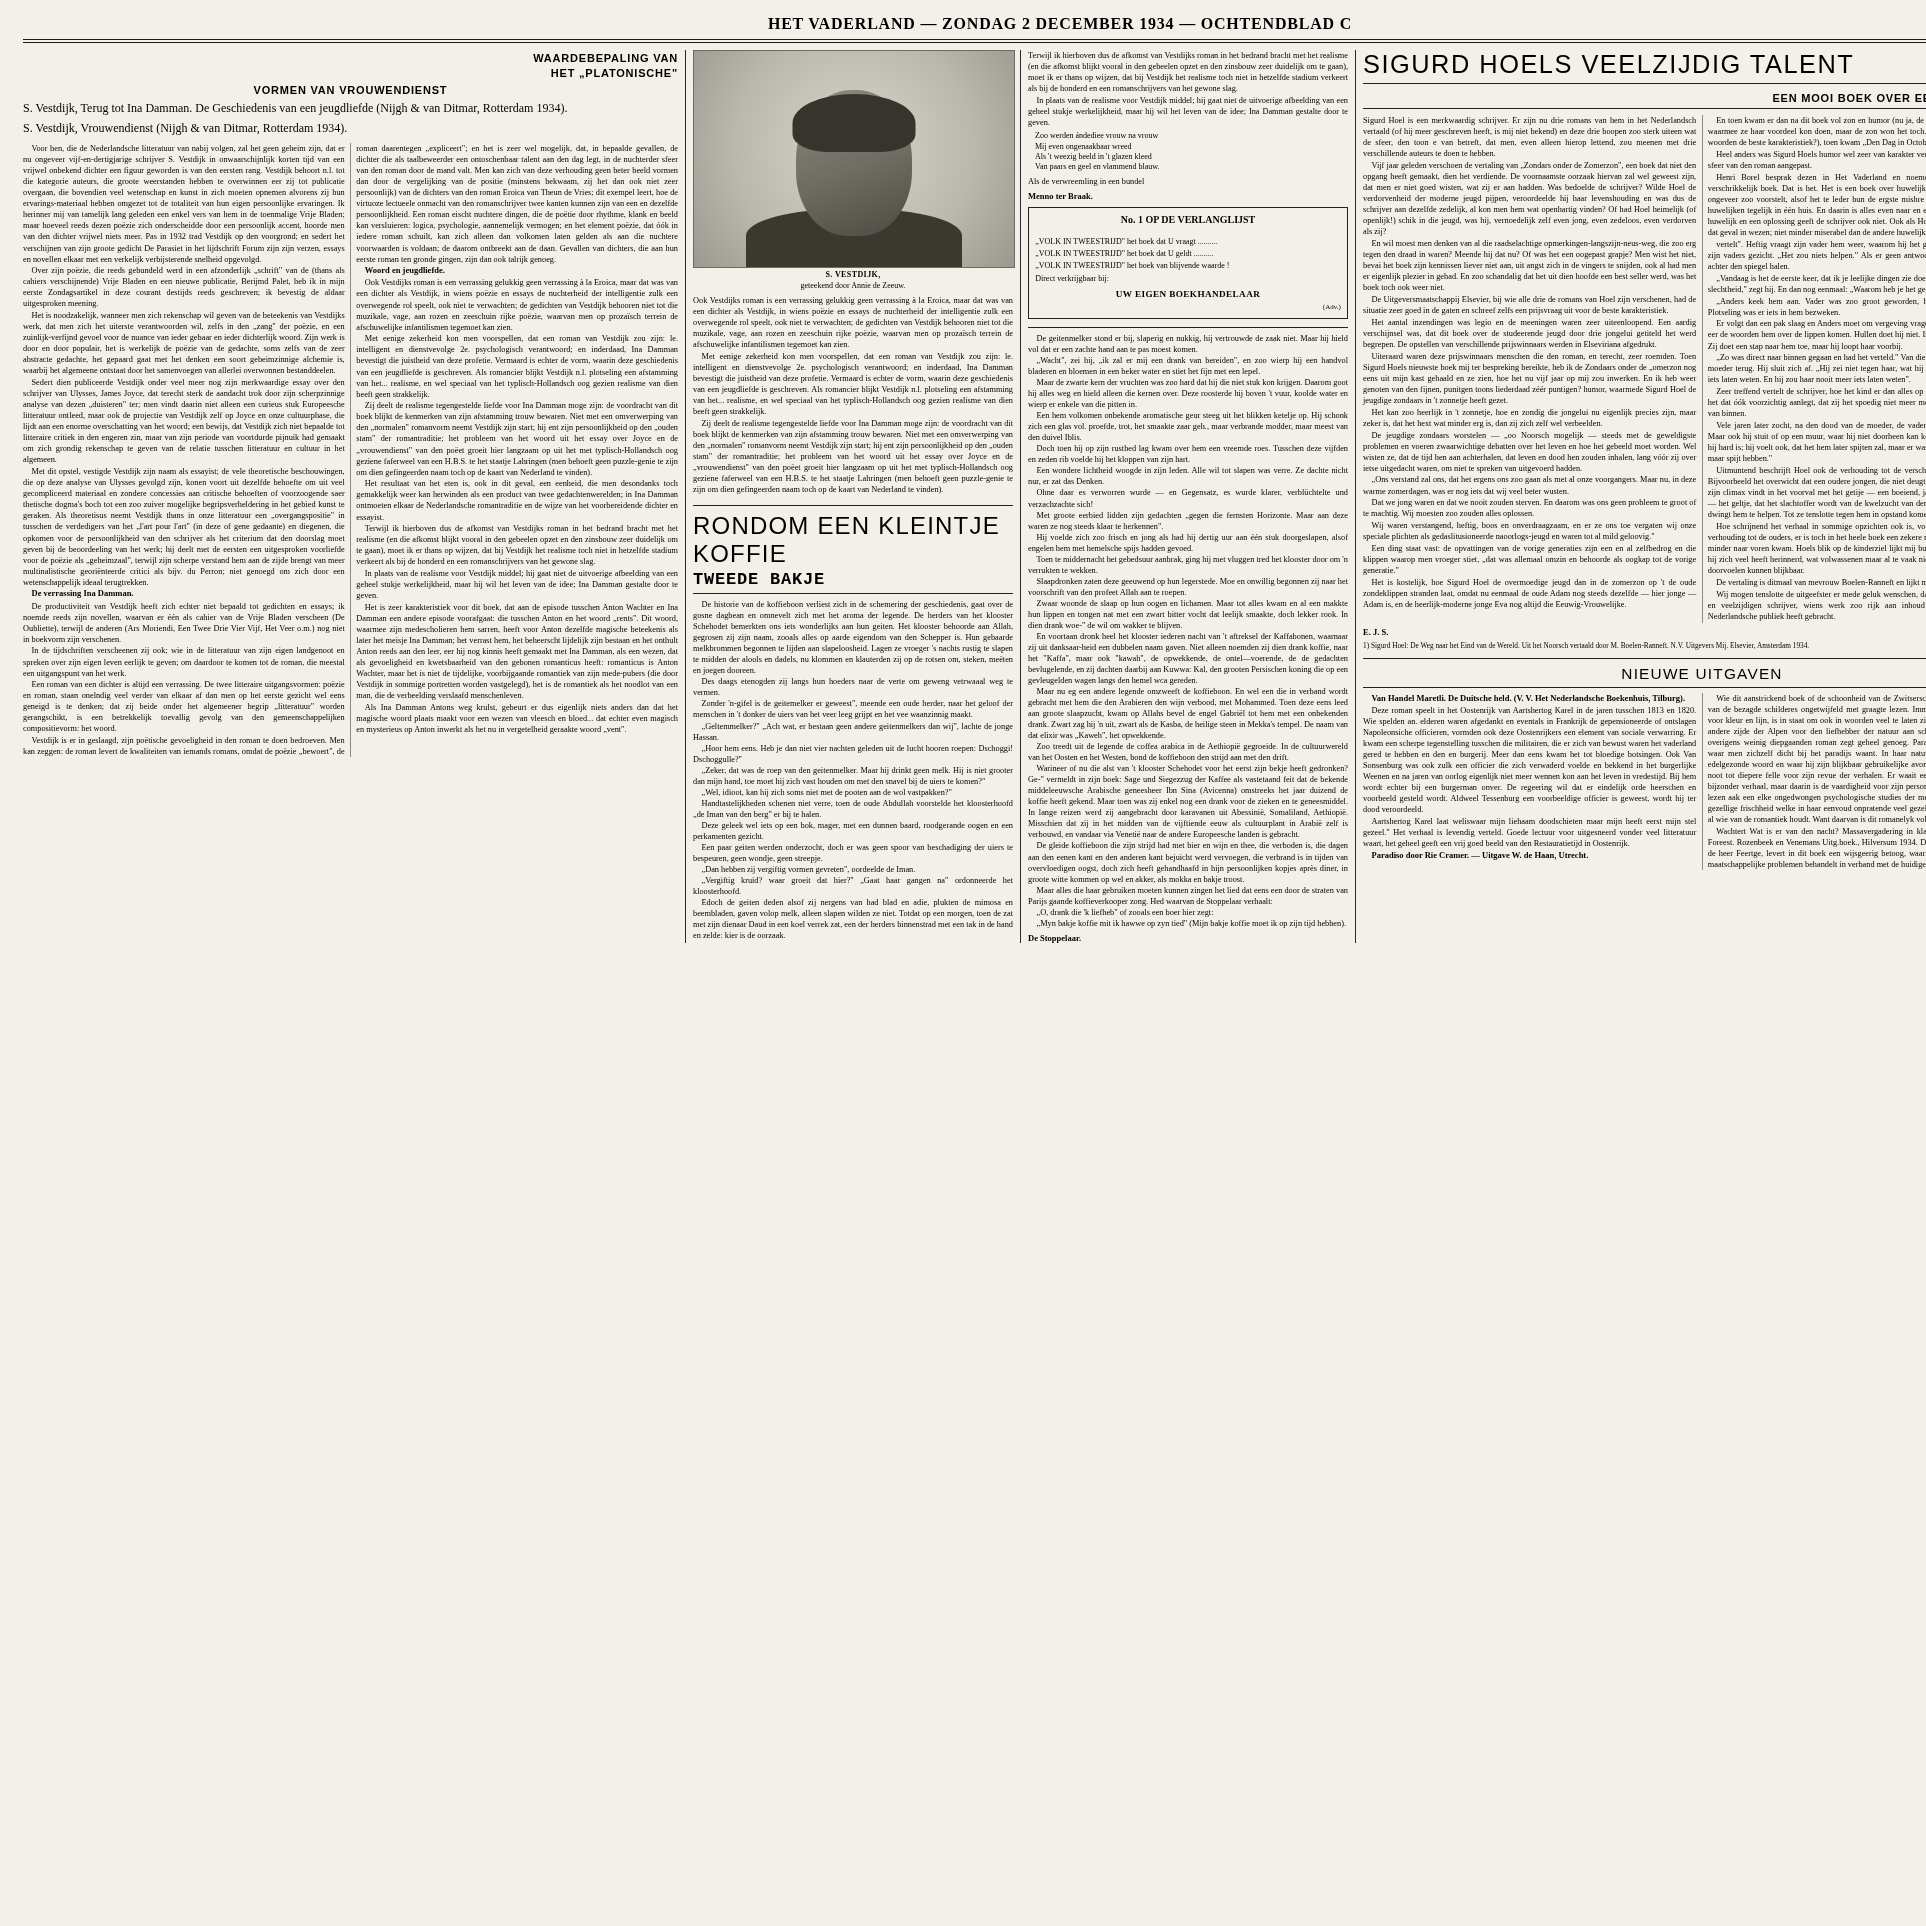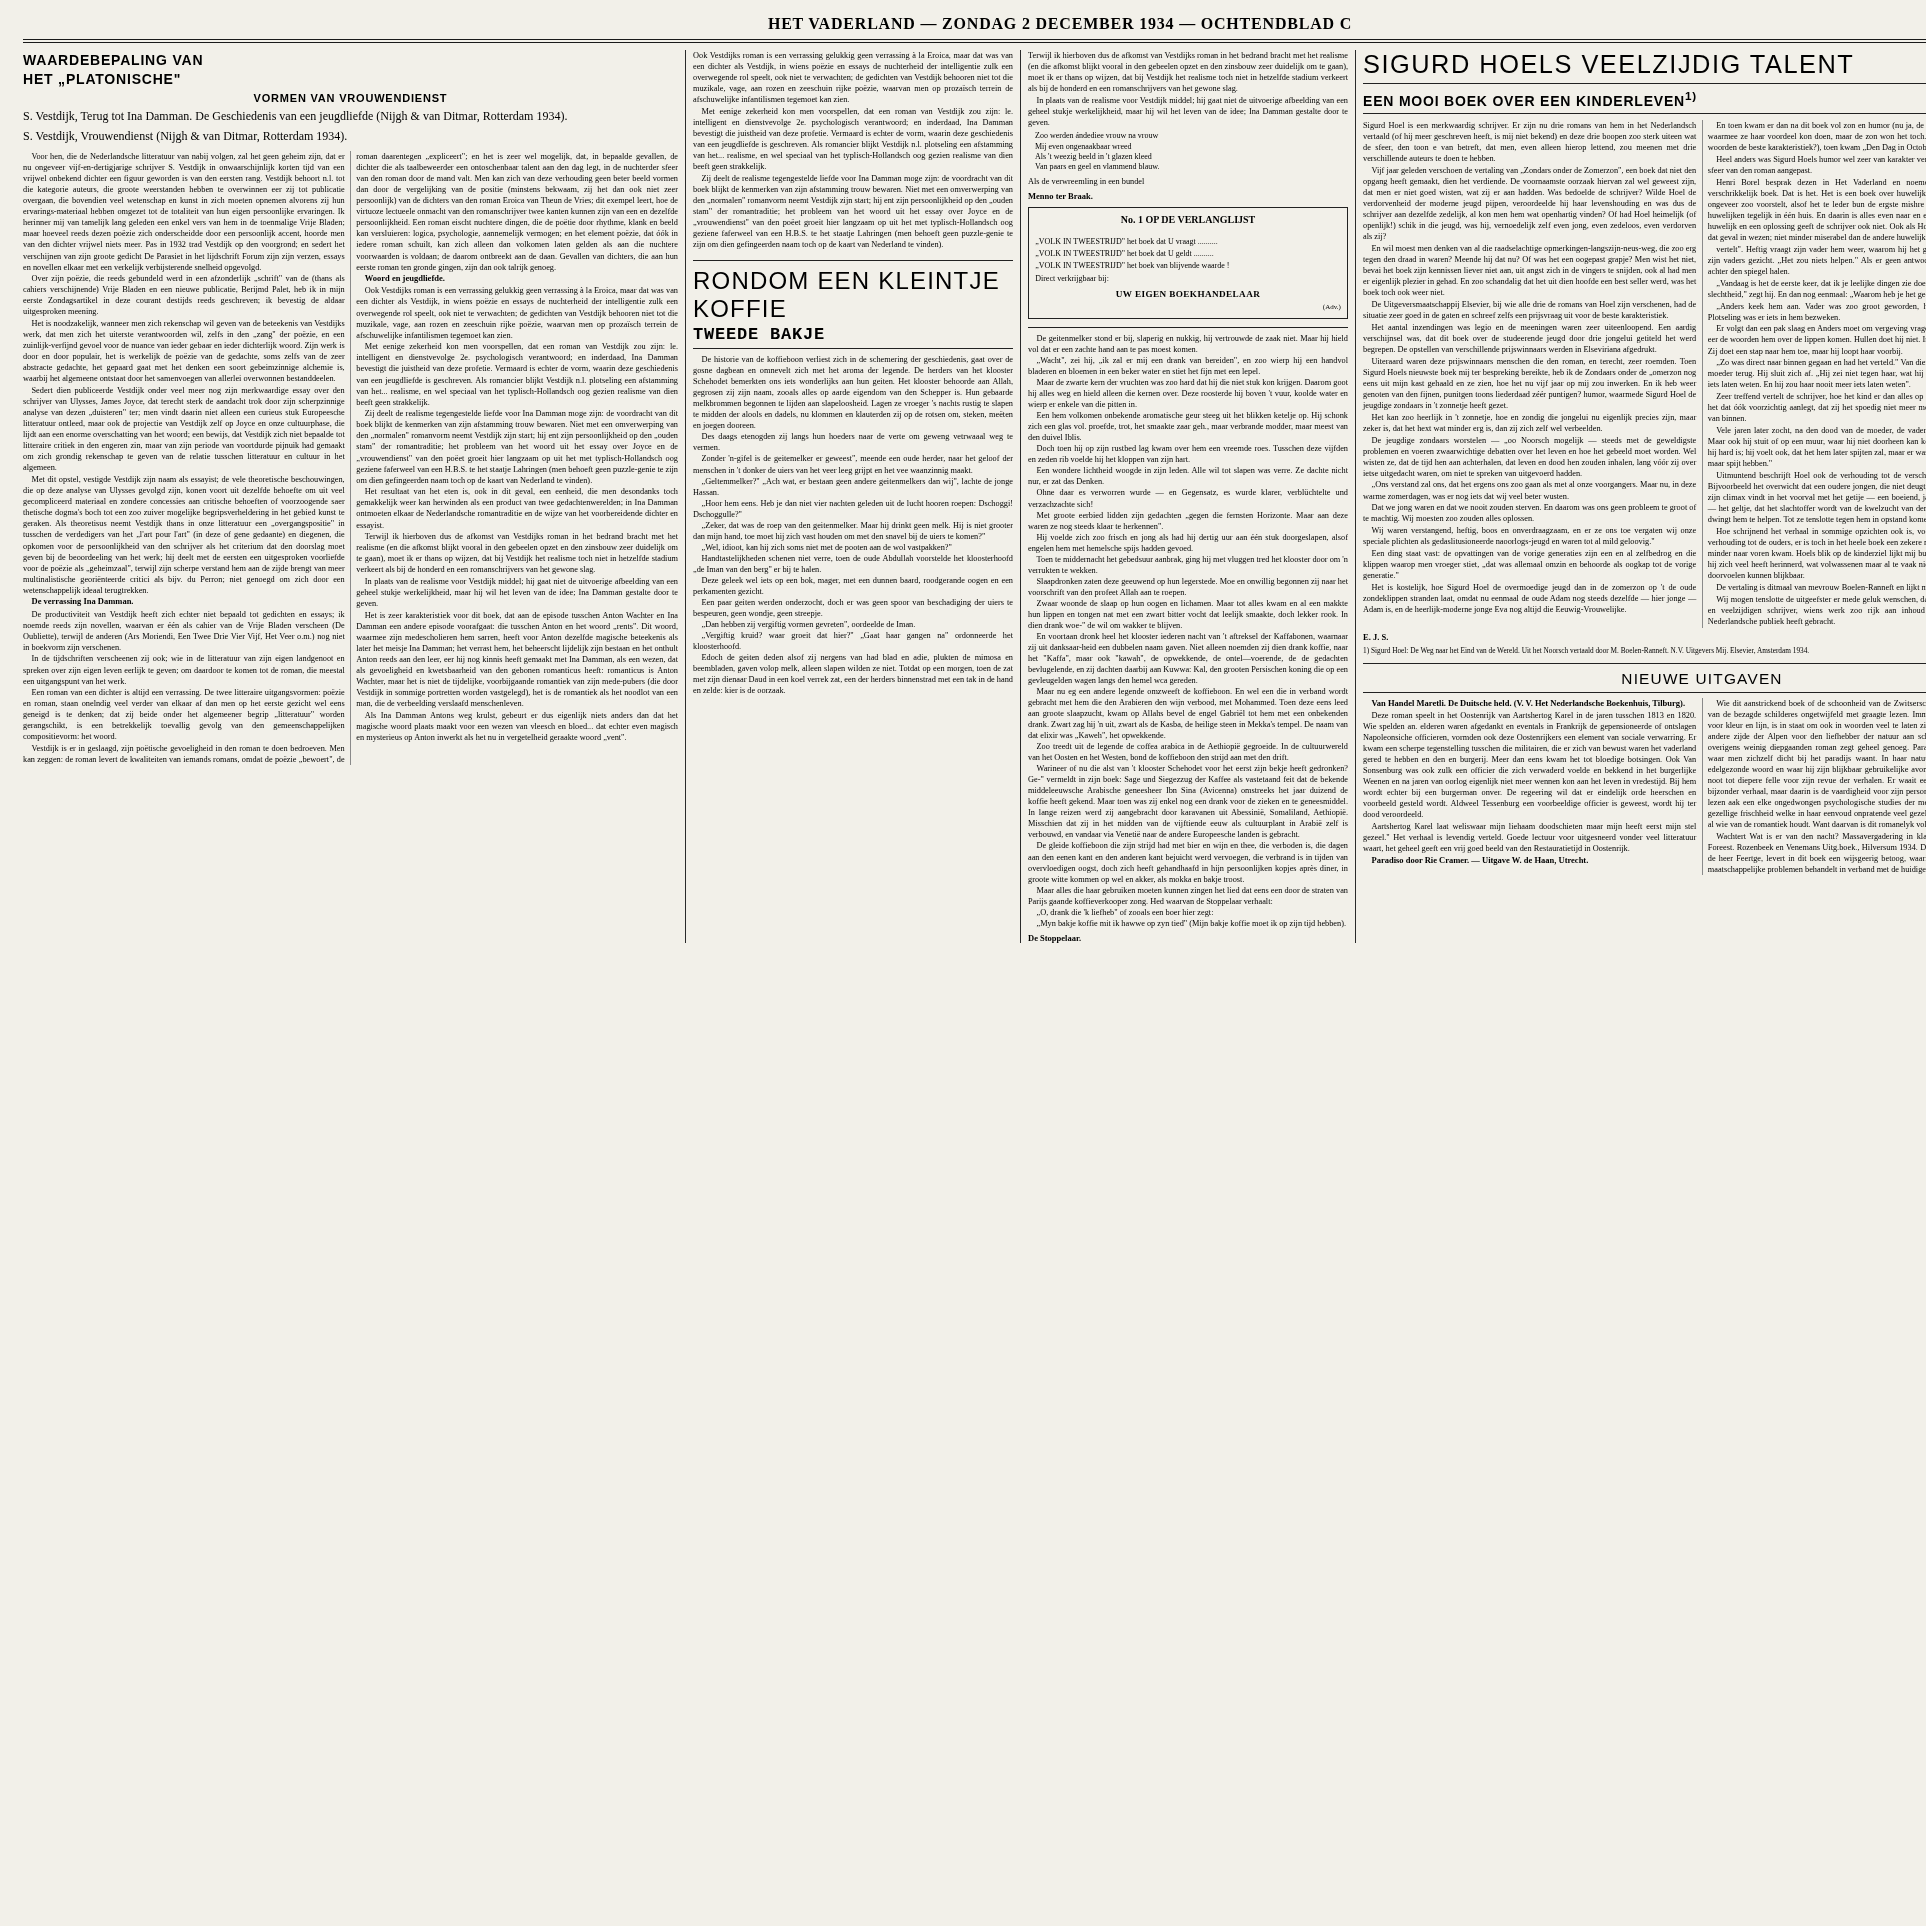--- a/index.html
+++ b/index.html
@@ -22,21 +22,21 @@
   .c2{width:320px;}
   .c3{width:320px;}
   .c4{width:678px;}
   h1.headline{
     font-size:28px;font-weight:normal;letter-spacing:1.5px;margin:0 0 3.9px 0;
     font-family:"Liberation Sans",sans-serif;
   }
   h1.headline.big{font-size:25.4px;}
   h2.sub{
     font-family:"Liberation Sans",sans-serif;font-weight:bold;
-    font-size:14px;letter-spacing:0.8px;text-align:left;margin:2.3px 0 1.5px 0;
+    font-size:11px;letter-spacing:0.8px;text-align:right;margin:2.3px 0 1.5px 0;
   }
   h3.sub2{
     font-family:"Liberation Sans",sans-serif;font-weight:bold;
     font-size:11px;letter-spacing:0.8px;margin:5.4px 0 3.9px 0;text-align:center;
   }
   .hr-thin{border-bottom:0.8px solid #222;margin:3.1px 0 5.4px 0;}
   .hr-thick{border-bottom:1.5px solid #222;margin:3.9px 0 6.2px 0;}
   .booklist{font-size:12px;line-height:1.35;margin:3.9px 0 7px 0;}
   .booklist p{margin:0 0 3.9px 0;text-indent:0;}
   .body{font-size:8.3px;line-height:1.33;text-align:justify;
@@ -138,20 +138,32 @@
         <p>Terwijl ik hierboven dus de afkomst van Vestdijks roman in het bedrand bracht met het realisme (en die afkomst blijkt vooral in den gebeelen opzet en den zinsbouw zeer duidelijk om te gaan), moet ik er thans op wijzen, dat bij Vestdijk het realisme toch niet in hetzelfde stadium verkeert als bij de honderd en een romanschrijvers van het gewone slag.</p>
         <p>In plaats van de realisme voor Vestdijk middel; hij gaat niet de uitvoerige afbeelding van een geheel stukje werkelijkheid, maar hij wil het leven van de idee; Ina Damman gestalte door te geven.</p>
         <p>Het is zeer karakteristiek voor dit boek, dat aan de episode tusschen Anton Wachter en Ina Damman een andere episode voorafgaat: die tusschen Anton en het woord „rents". Dit woord, waarmee zijn medescholieren hem sarren, heeft voor Anton dezelfde magische beteekenis als later het meisje Ina Damman; het verrast hem, het beheerscht lijdelijk zijn bestaan en het onthult Anton reeds aan den leer, eer hij nog kinnis heeft gemaakt met Ina Damman, als een wezen, dat als gevoeligheid en kwetsbaarheid van den gebonen romanticus heeft: romanticus is Anton Wachter, maar het is niet de tijdelijke, voorbijgaande romantiek van zijn mede-pubers (die door Vestdijk in sommige portretten worden vastgelegd), het is de romantiek als het noodlot van een man, die de verbeelding verslaafd menschenleven.</p>
         <p>Als Ina Damman Antons weg krulst, gebeurt er dus eigenlijk niets anders dan dat het magische woord plaats maakt voor een wezen van vleesch en bloed... dat echter even magisch en mysterieus op Anton inwerkt als het nu in vergetelheid geraakte woord „vent".</p>
       </div>
     </div>
 
     <div class="vrule"></div>
 
     <div class="col c2">
+      <div class="portrait-wrap">
+        <div class="portrait">
+          <div class="bg"></div>
+          <div class="shoulders"></div>
+          <div class="face"></div>
+          <div class="hair"></div>
+        </div>
+        <div class="caption">
+          <div class="nm">S. VESTDIJK,</div>
+          <div>geteekend door Annie de Zeeuw.</div>
+        </div>
+      </div>
 
       <div class="body">
         <p class="noind">Ook Vestdijks roman is een verrassing gelukkig geen verrassing à la Eroica, maar dat was van een dichter als Vestdijk, in wiens poëzie en essays de nuchterheid der intelligentie zulk een overwegende rol speelt, ook niet te verwachten; de gedichten van Vestdijk behooren niet tot die muzikale, vage, aan rozen en zeeschuin rijke poëzie, waarvan men op prozaïsch terrein de afschuwelijke infantilismen tegemoet kan zien.</p>
         <p>Met eenige zekerheid kon men voorspellen, dat een roman van Vestdijk zou zijn: le. intelligent en dienstvevolge 2e. psychologisch verantwoord; en inderdaad, Ina Damman bevestigt die juistheid van deze profetie. Vermaard is echter de vorm, waarin deze geschiedenis van een jeugdliefde is geschreven. Als romancier blijkt Vestdijk n.l. plotseling een afstamming van het... realisme, en wel speciaal van het typlisch-Hollandsch oog gezien realisme van dien beeft geen strakkelijk.</p>
         <p>Zij deelt de realisme tegengestelde liefde voor Ina Damman moge zijn: de voordracht van dit boek blijkt de kenmerken van zijn afstamming trouw bewaren. Niet met een omverwerping van den „normalen" romanvorm neemt Vestdijk zijn start; hij ent zijn persoonlijkheid op den „ouden stam" der romantraditie; het probleem van het woord uit het essay over Joyce en de „vrouwendienst" van den poëet groeit hier langzaam op uit het met typlisch-Hollandsch oog geziene faferweel van een H.B.S. te het staatje Lahringen (men behoeft geen puzzle-genie te zijn om dien gefingeerden naam toch op de kaart van Nederland te vinden).</p>
       </div>
 
       <div class="koffie-wrap">
         <div class="secdivider"></div>
         <div class="spanhead">RONDOM EEN KLEINTJE KOFFIE</div>

